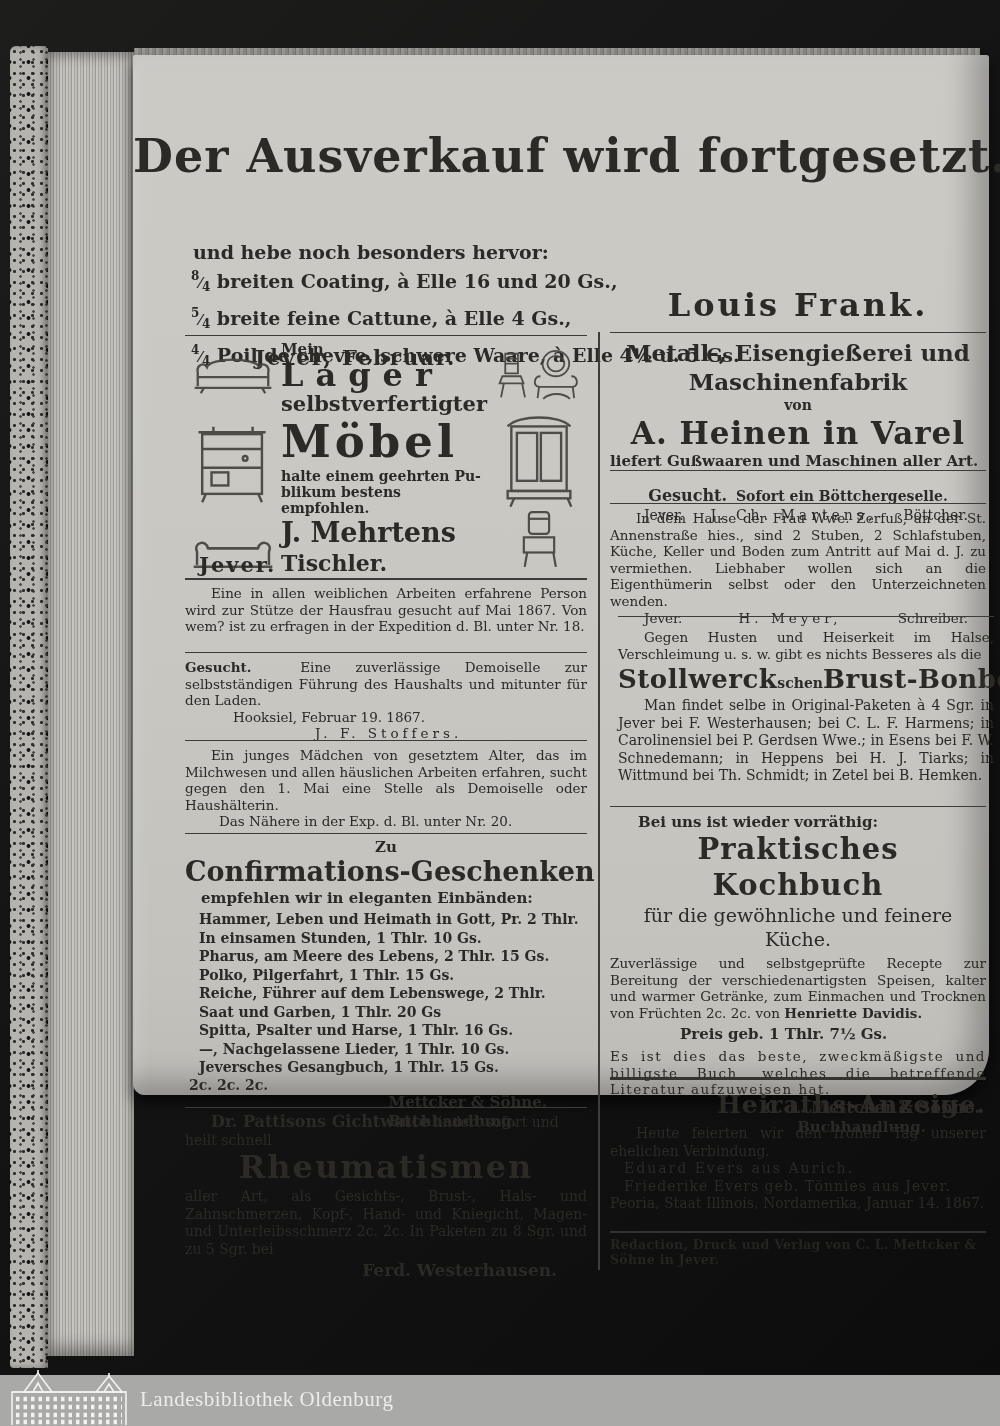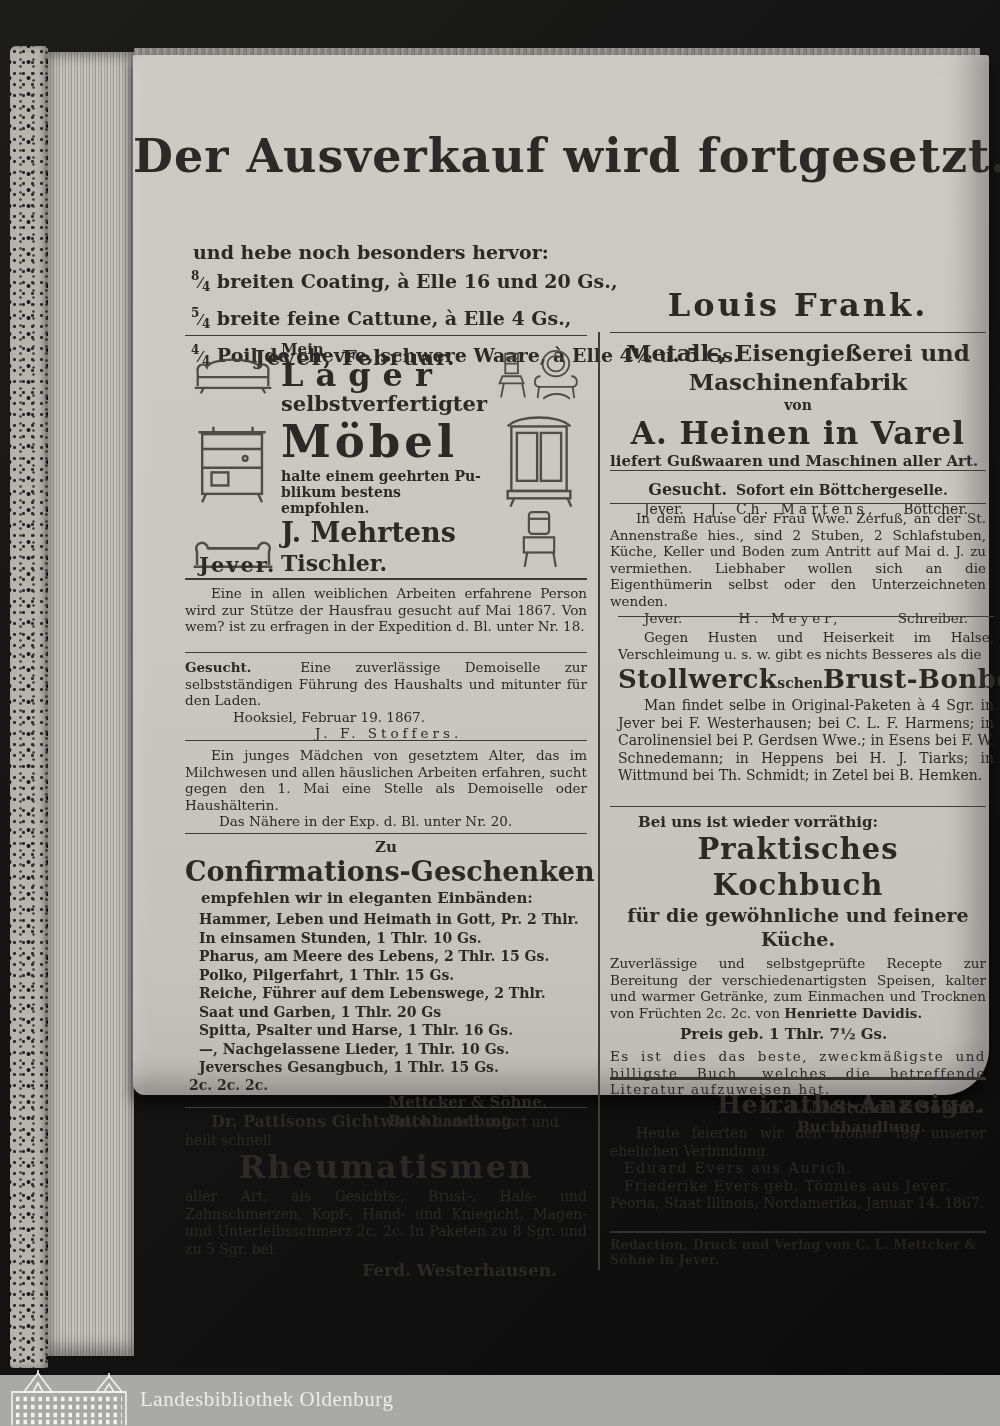--- a/index.html
+++ b/index.html
@@ -84,30 +84,30 @@
   #gicht{top:1052px;padding-top:5px;}
   .gicht-big1{font-size:34px;font-weight:bold;letter-spacing:3px;line-height:38px;font-family:"DejaVu Serif",serif;}
   .gicht-big2{font-size:32px;font-weight:bold;letter-spacing:2px;line-height:36px;}
 
   #louis{top:231px;text-align:center;font-size:32px;font-weight:bold;letter-spacing:3px;}
   #foundry{top:277px;padding-top:5px;}
   .fnd-t{font-size:23px;font-weight:bold;line-height:29px;}
   .fnd-von{font-size:14px;font-weight:bold;line-height:18px;}
   .fnd-name{font-size:31px;font-weight:bold;line-height:38px;letter-spacing:1px;}
   .fnd-note{font-size:15px;font-weight:bold;line-height:19px;text-align:left;}
-  #boettcher{top:415px;padding-top:10px;}
+  #boettcher{top:415px;padding-top:16px;}
   #rental{top:448px;padding-top:6px;}
   #bonbons{top:561px;padding-top:12px;margin-left:8px;}
   .bon-brand{white-space:nowrap;margin:2px 0 3px 0;}
   .bon-big{font-size:26px;font-weight:bold;letter-spacing:0.5px;}
   .bon-small{font-size:14px;font-weight:bold;}
   #kochbuch{top:751px;padding-top:6px;}
   .kb-avail{font-size:15px;font-weight:bold;padding-left:28px;}
   .kb-title{font-size:29px;font-weight:bold;line-height:36px;letter-spacing:1px;}
-  .kb-sub{font-size:19px;font-weight:bold;line-height:24px;}
+  .kb-sub{font-size:19px;font-weight:normal;line-height:24px;}
   .kb-price{font-size:15px;font-weight:bold;padding-left:70px;margin-top:4px;}
   .kb-praise{margin-top:5px;letter-spacing:1.5px;}
   .kb-sig{text-align:right;font-size:16px;font-weight:bold;line-height:20px;padding-right:6px;}
   .kb-sig2{text-align:right;font-size:15px;font-weight:bold;padding-right:60px;}
   #marriage{top:1022px;padding-top:10px;}
   .mar-title{font-size:25px;font-weight:bold;letter-spacing:1px;text-align:right;}
   #imprint{top:1176px;padding-top:4px;font-size:12.5px;font-weight:bold;opacity:.78;letter-spacing:0.3px;}
 
   
   #footer-bar{position:absolute;left:0;top:1375px;width:1000px;height:51px;background:#a9a9a7;}

